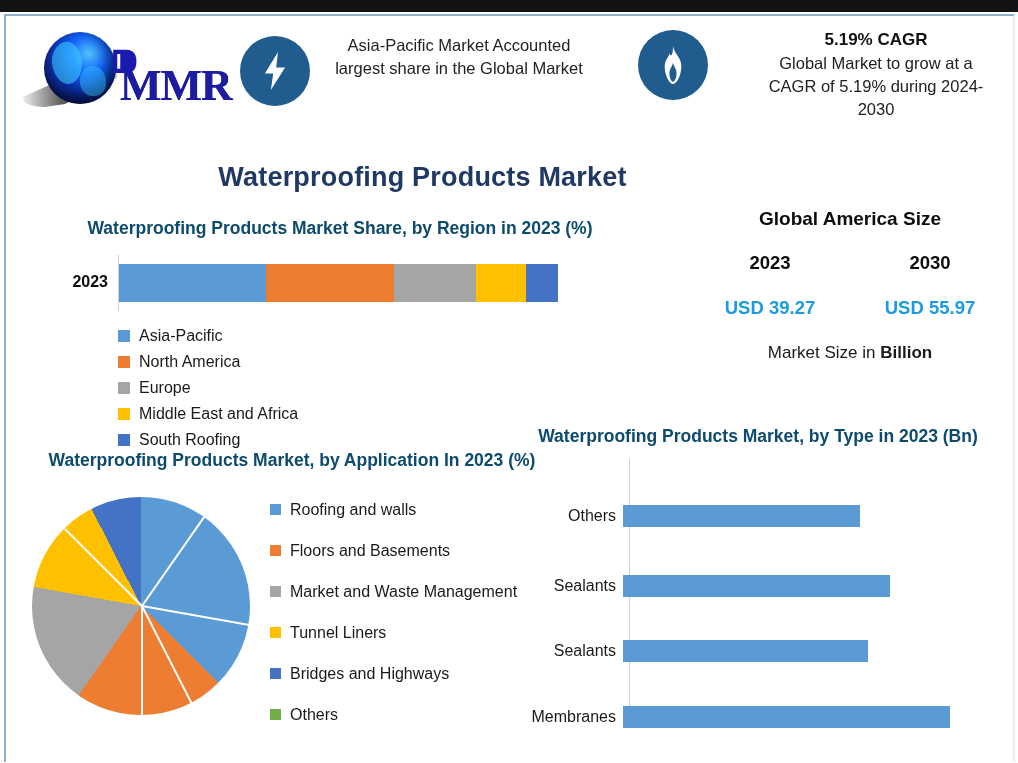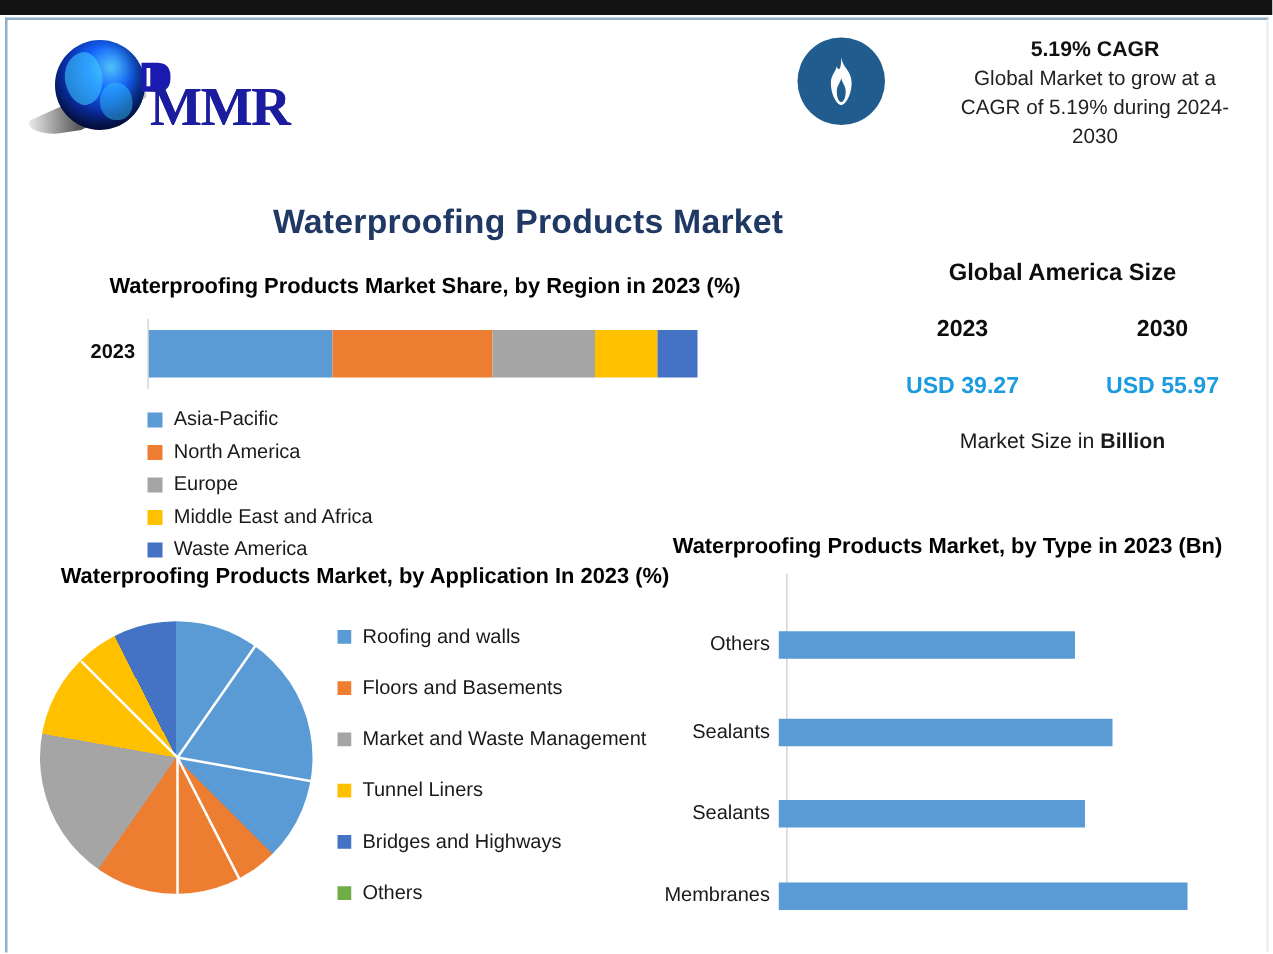--- a/index.html
+++ b/index.html
@@ -136,21 +136,21 @@
     color: #1F3864;
     letter-spacing: .2px;
   }
 
   
   .stack-sec { position: absolute; left: 30px; top: 216px; width: 620px; }
   .chart-title {
     text-align: center;
     font-size: 17.5px;
     font-weight: bold;
-    color: #000000;
+    color: #0c4a6e;
     line-height: 1.45;
   }
   .stack-plot {
     position: relative;
     margin-top: 14px;
     height: 56px;
   }
   .stack-axis {
     position: absolute; left: 88px; top: 0;
     width: 1px; height: 56px;
@@ -277,20 +277,28 @@
 
   <div class="header">
 
     <div class="logo">
       <div class="logo-swoosh"></div>
       <div class="logo-globe"></div>
       <div class="logo-hook">⁍</div>
       <div class="logo-text">MMR</div>
     </div>
 
+    <div class="hl hl-1">
+      <div class="hl-badge">
+        <svg width="30" height="38" viewBox="0 0 24 32" aria-hidden="true">
+          <path d="M14.5 0 L3.5 18 H10.5 L8.5 32 L20.5 13 H13 Z" fill="#ffffff"></path>
+        </svg>
+      </div>
+      <div class="hl-text">Asia-Pacific Market Accounted largest share in the Global Market</div>
+    </div>
 
     <div class="hl hl-2">
       <div class="hl-badge">
         <svg width="30" height="38" viewBox="0 0 24 32" aria-hidden="true">
           <path d="M12 0 C13 7 19 9 19 17 C19 25 15 32 12 32 C9 32 5 25 5 17 C5 12 8 10 9 6 C10 9 12 9 12 0 Z" fill="#ffffff"></path>
           <path d="M12 14 C13 18 15 19 15 23 C15 27 13.5 30 12 30 C10.5 30 9 27 9 23 C9 19 11 18 12 14 Z" fill="#205C8E"></path>
         </svg>
       </div>
       <div class="hl-text">
         <span class="hl-title">5.19% CAGR</span>
@@ -326,21 +334,21 @@
         <div class="lg-item">
           <span class="lg-swatch" style="background: rgb(165, 165, 165);"></span>
           <span>Europe</span>
         </div>
         <div class="lg-item">
           <span class="lg-swatch" style="background: rgb(255, 192, 0);"></span>
           <span>Middle East and Africa</span>
         </div>
         <div class="lg-item">
           <span class="lg-swatch" style="background: rgb(68, 114, 196);"></span>
-          <span>Waste America</span>
+          <span>South Roofing</span>
         </div>
       </div>
   </div>
 
   <div class="gms">
     <div class="gms-title">Global America Size</div>
     <div class="gms-row">
       <div class="gms-col">
         <div class="gms-year">2023</div>
         <div class="gms-val">USD 39.27</div>

